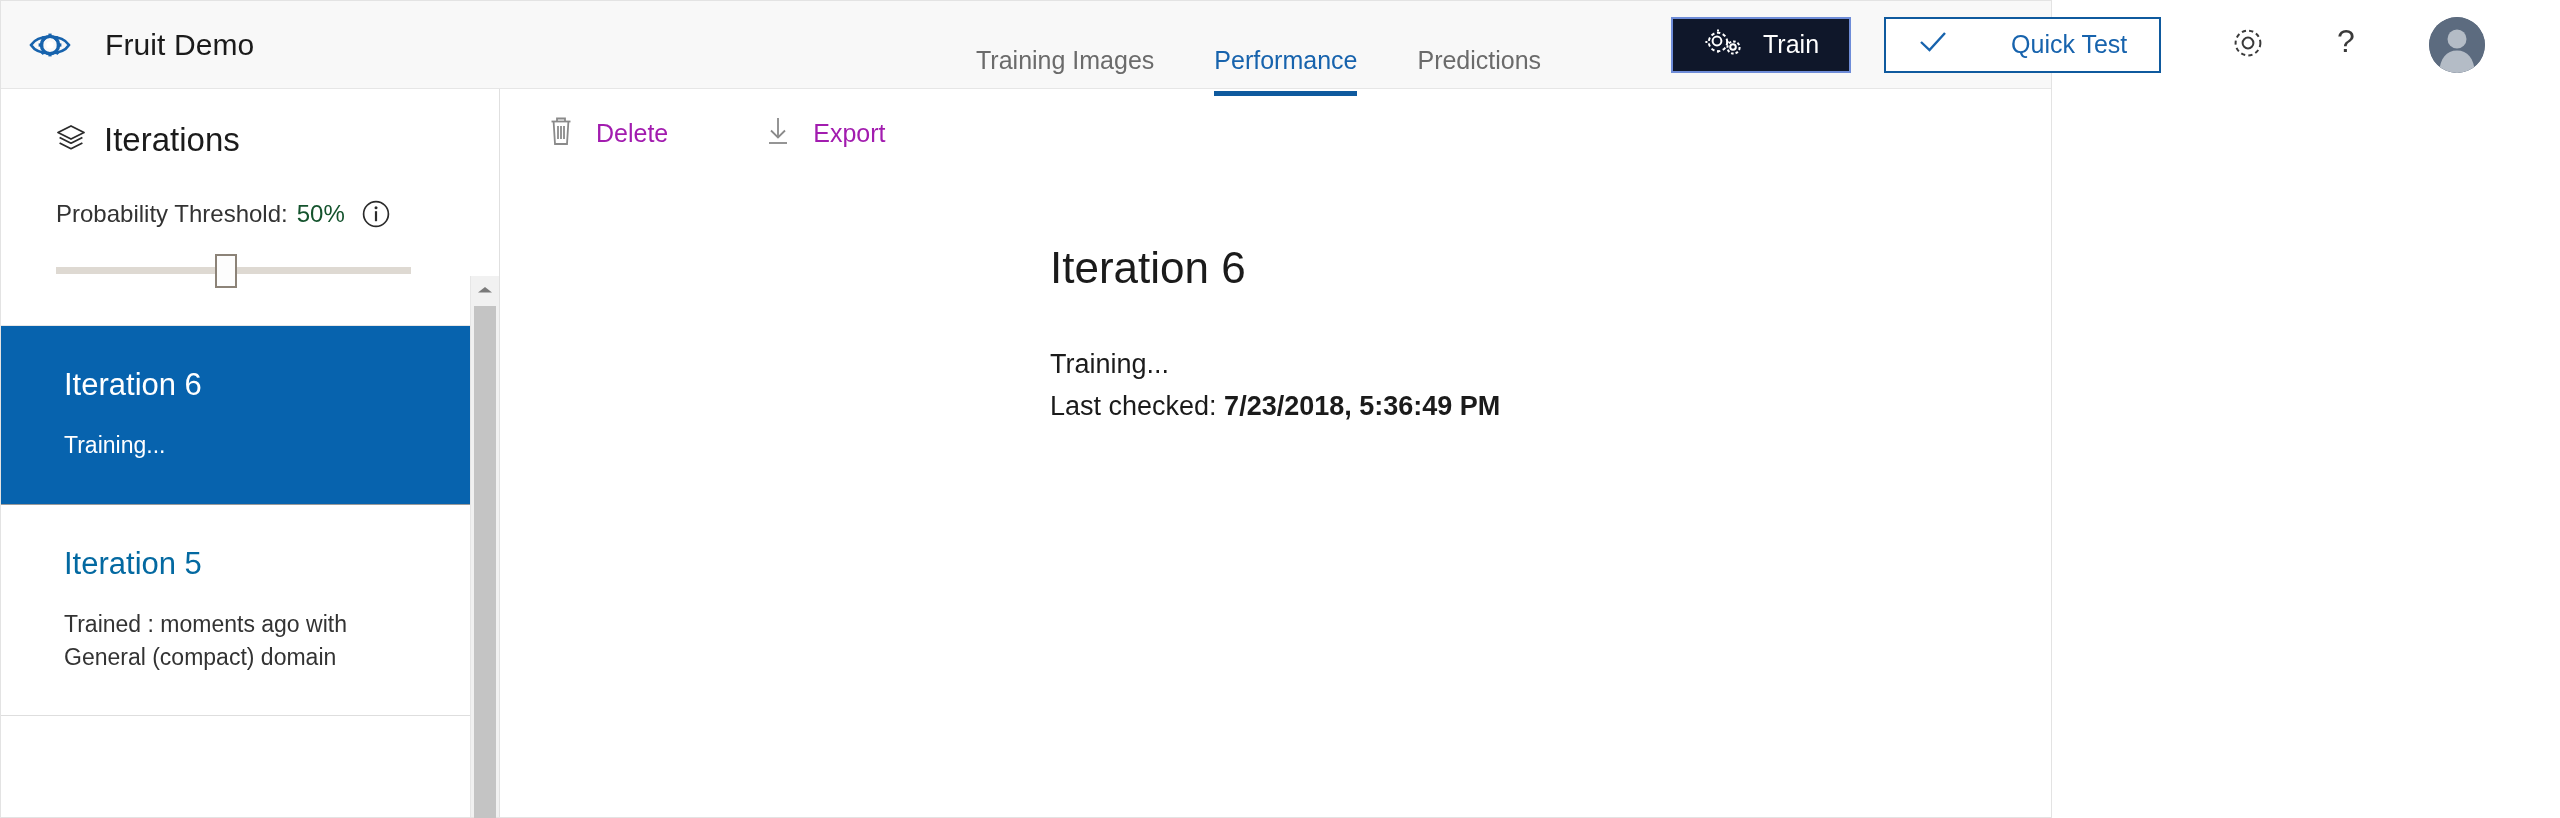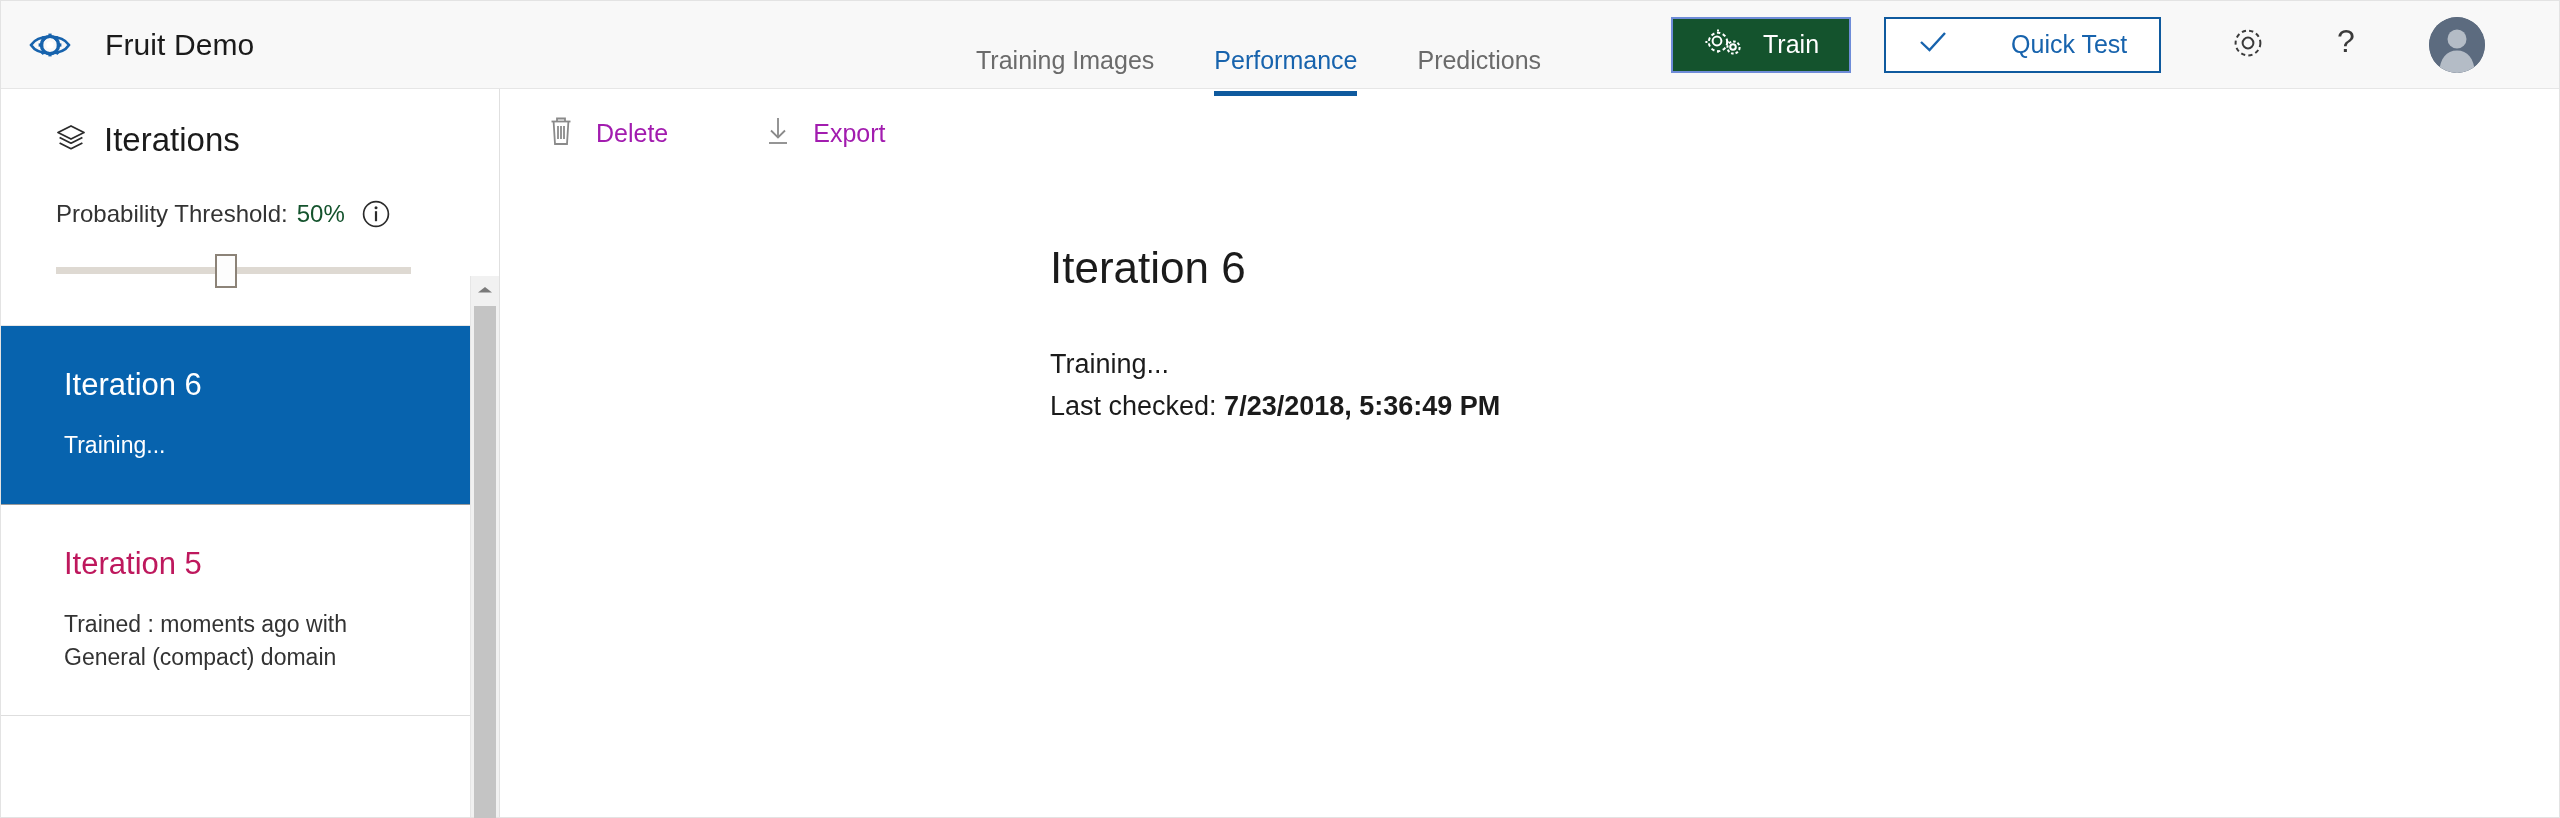--- a/index.html
+++ b/index.html
@@ -8,21 +8,21 @@
     background: #ffffff;
   }
   body {
     width: 2560px;
     height: 818px;
     font-family: "Liberation Sans", sans-serif;
     color: #1b1b1b;
     overflow: hidden;
   }
   .app {
-    width: 2560px;
+    width: 2052px;
     height: 818px;
     position: relative;
     box-sizing: border-box;
     border: 1px solid #e3e3e3;
     background: #ffffff;
     display: flex;
     flex-direction: column;
     justify-content: space-between;
   }
 
@@ -91,21 +91,21 @@
   .header-actions {
     position: absolute;
     left: 1670px;
     top: 0;
     height: 87px;
     display: flex;
     align-items: center;
   }
   .btn-train {
     height: 56px;
-    background: #14532d;
+    background: #0f172a;
     border: 2px solid #6e8cd8;
     color: #ffffff;
     display: flex;
     align-items: center;
     padding: 0 30px;
     font-size: 25px;
     cursor: pointer;
     box-sizing: border-box;
   }
   .btn-train .lbl { margin-left: 20px; white-space: nowrap; }
@@ -237,21 +237,21 @@
     border-bottom: 1px solid #dedede;
     cursor: pointer;
     background: #ffffff;
   }
   .iter.selected {
     background: #0763ae;
     border-bottom: 1px solid #9a9a9a;
   }
   .iter-title {
     font-size: 31px;
-    color: #be185d;
+    color: #0369a1;
     line-height: 1.1;
   }
   .iter.selected .iter-title { color: #ffffff; }
   .iter-sub {
     margin-top: 27px;
     font-size: 23px;
     color: #333333;
     line-height: 1.42;
     max-width: 285px;
   }

